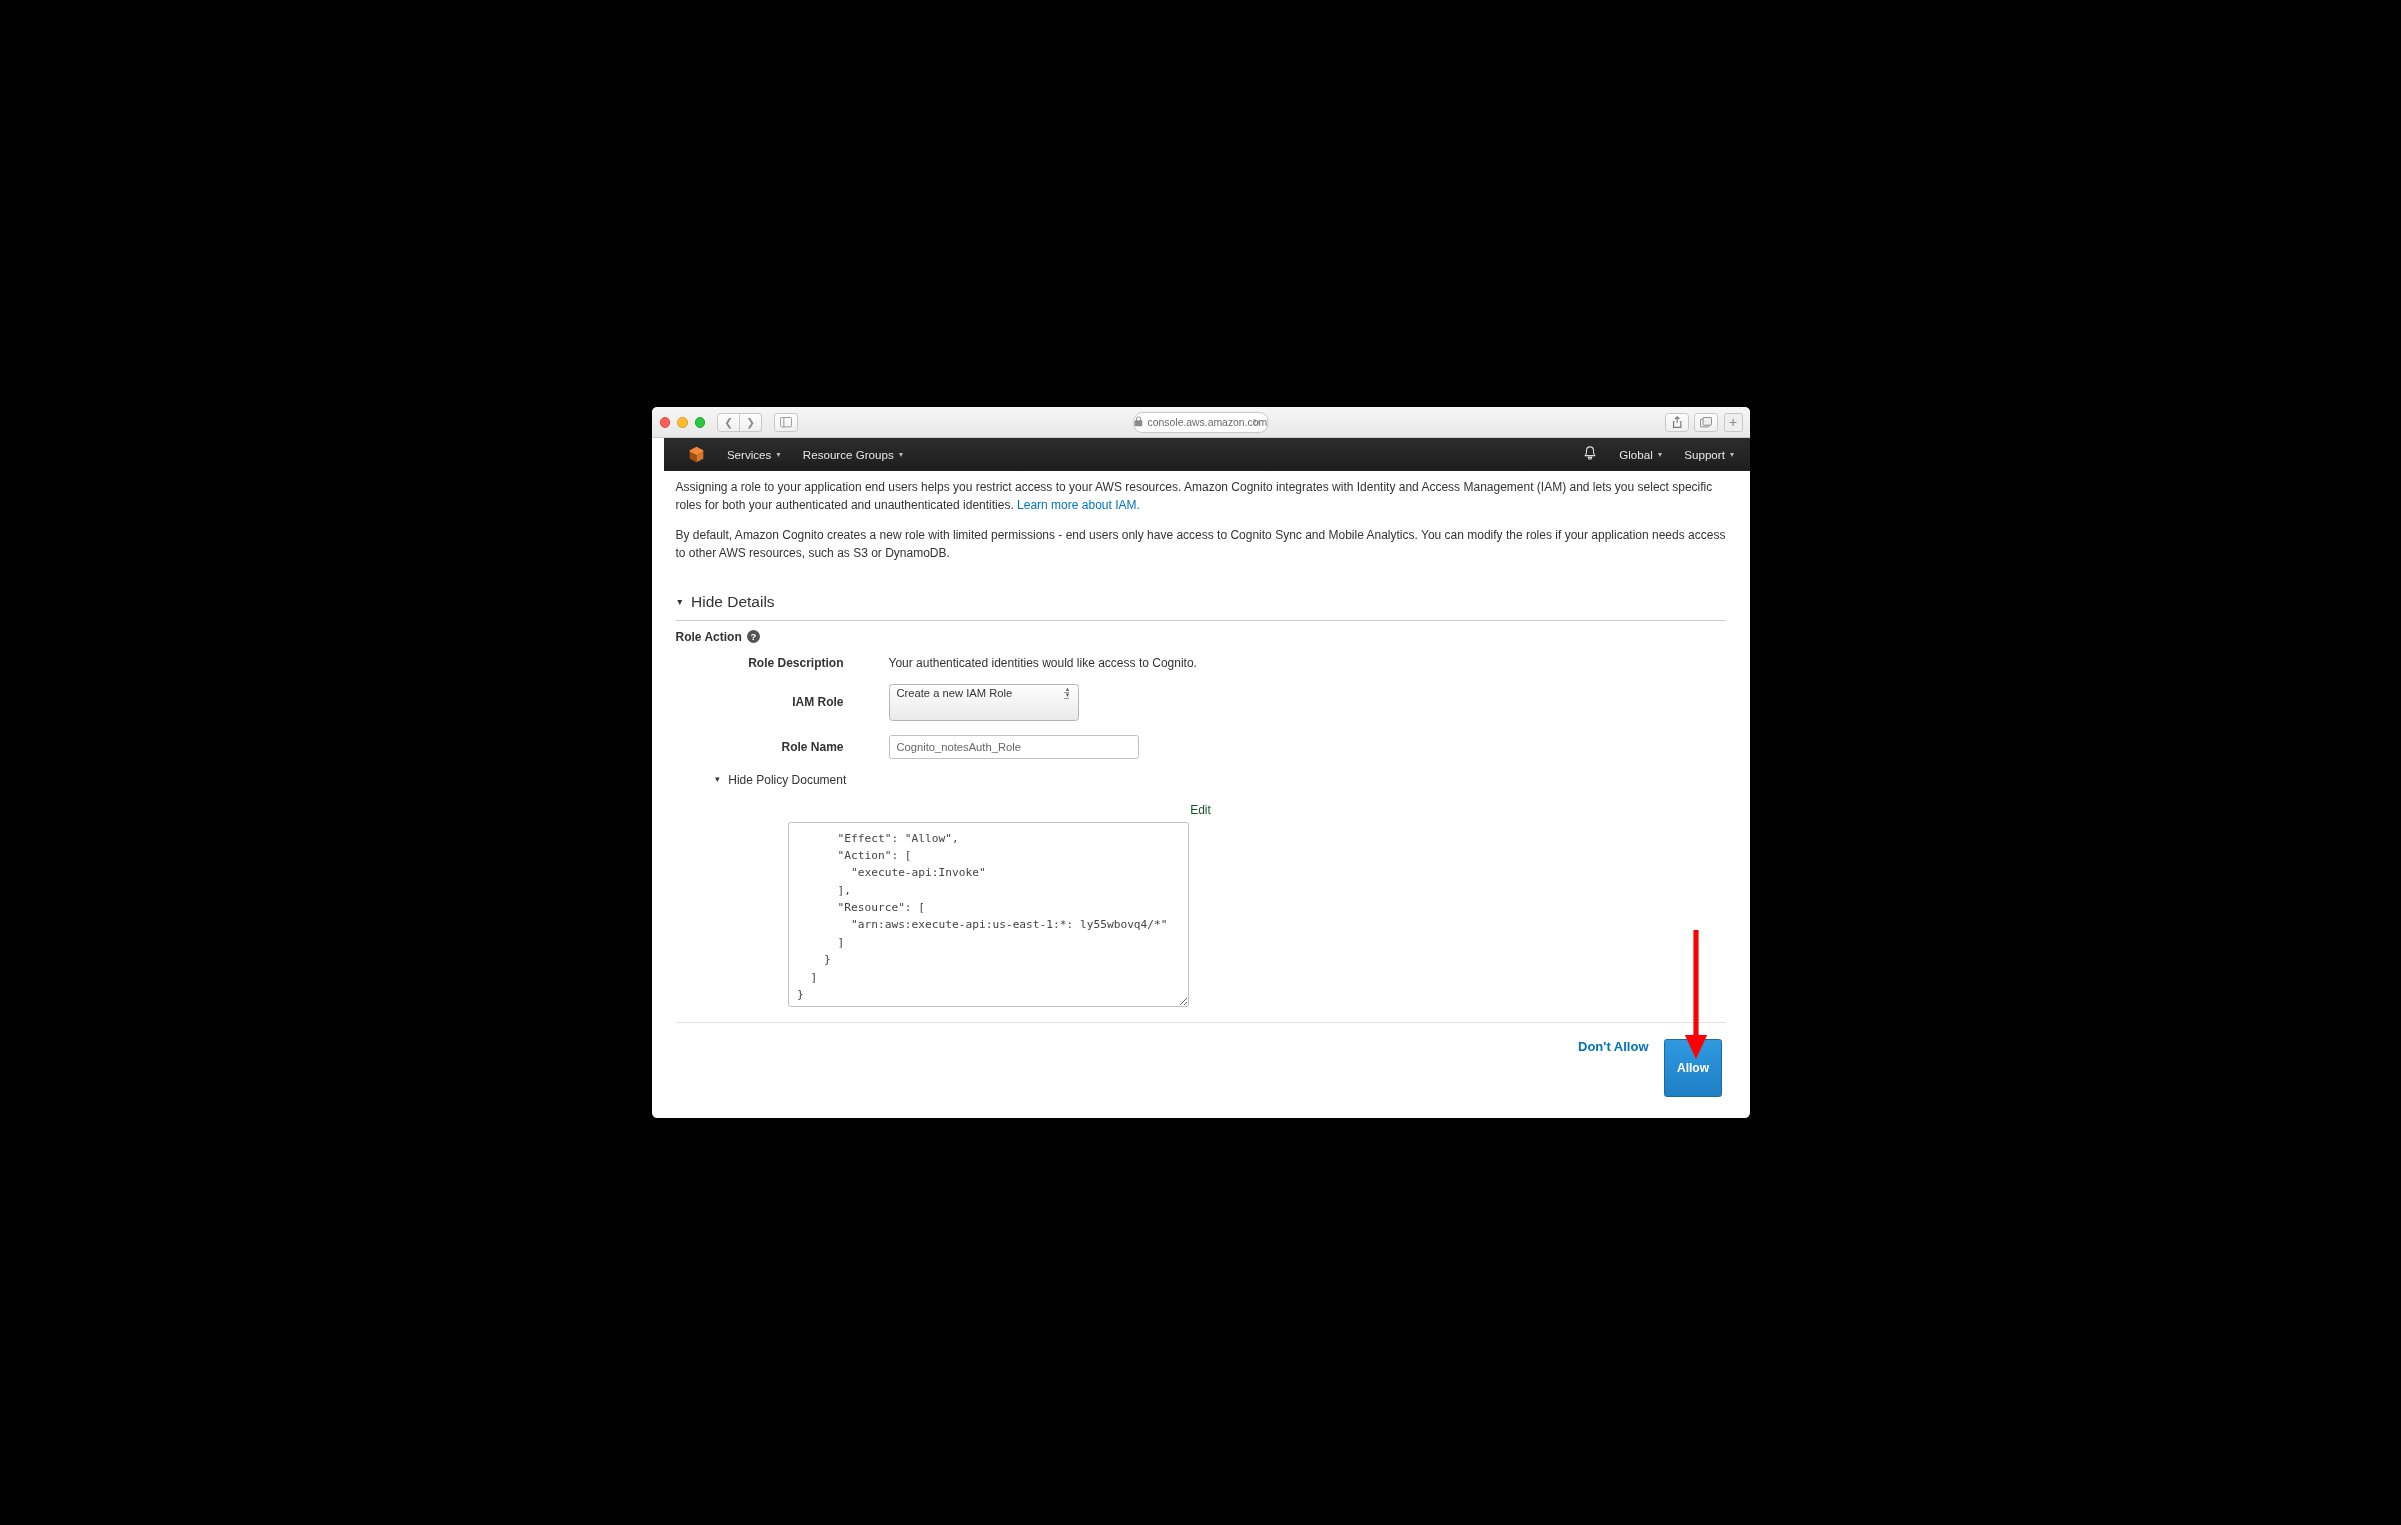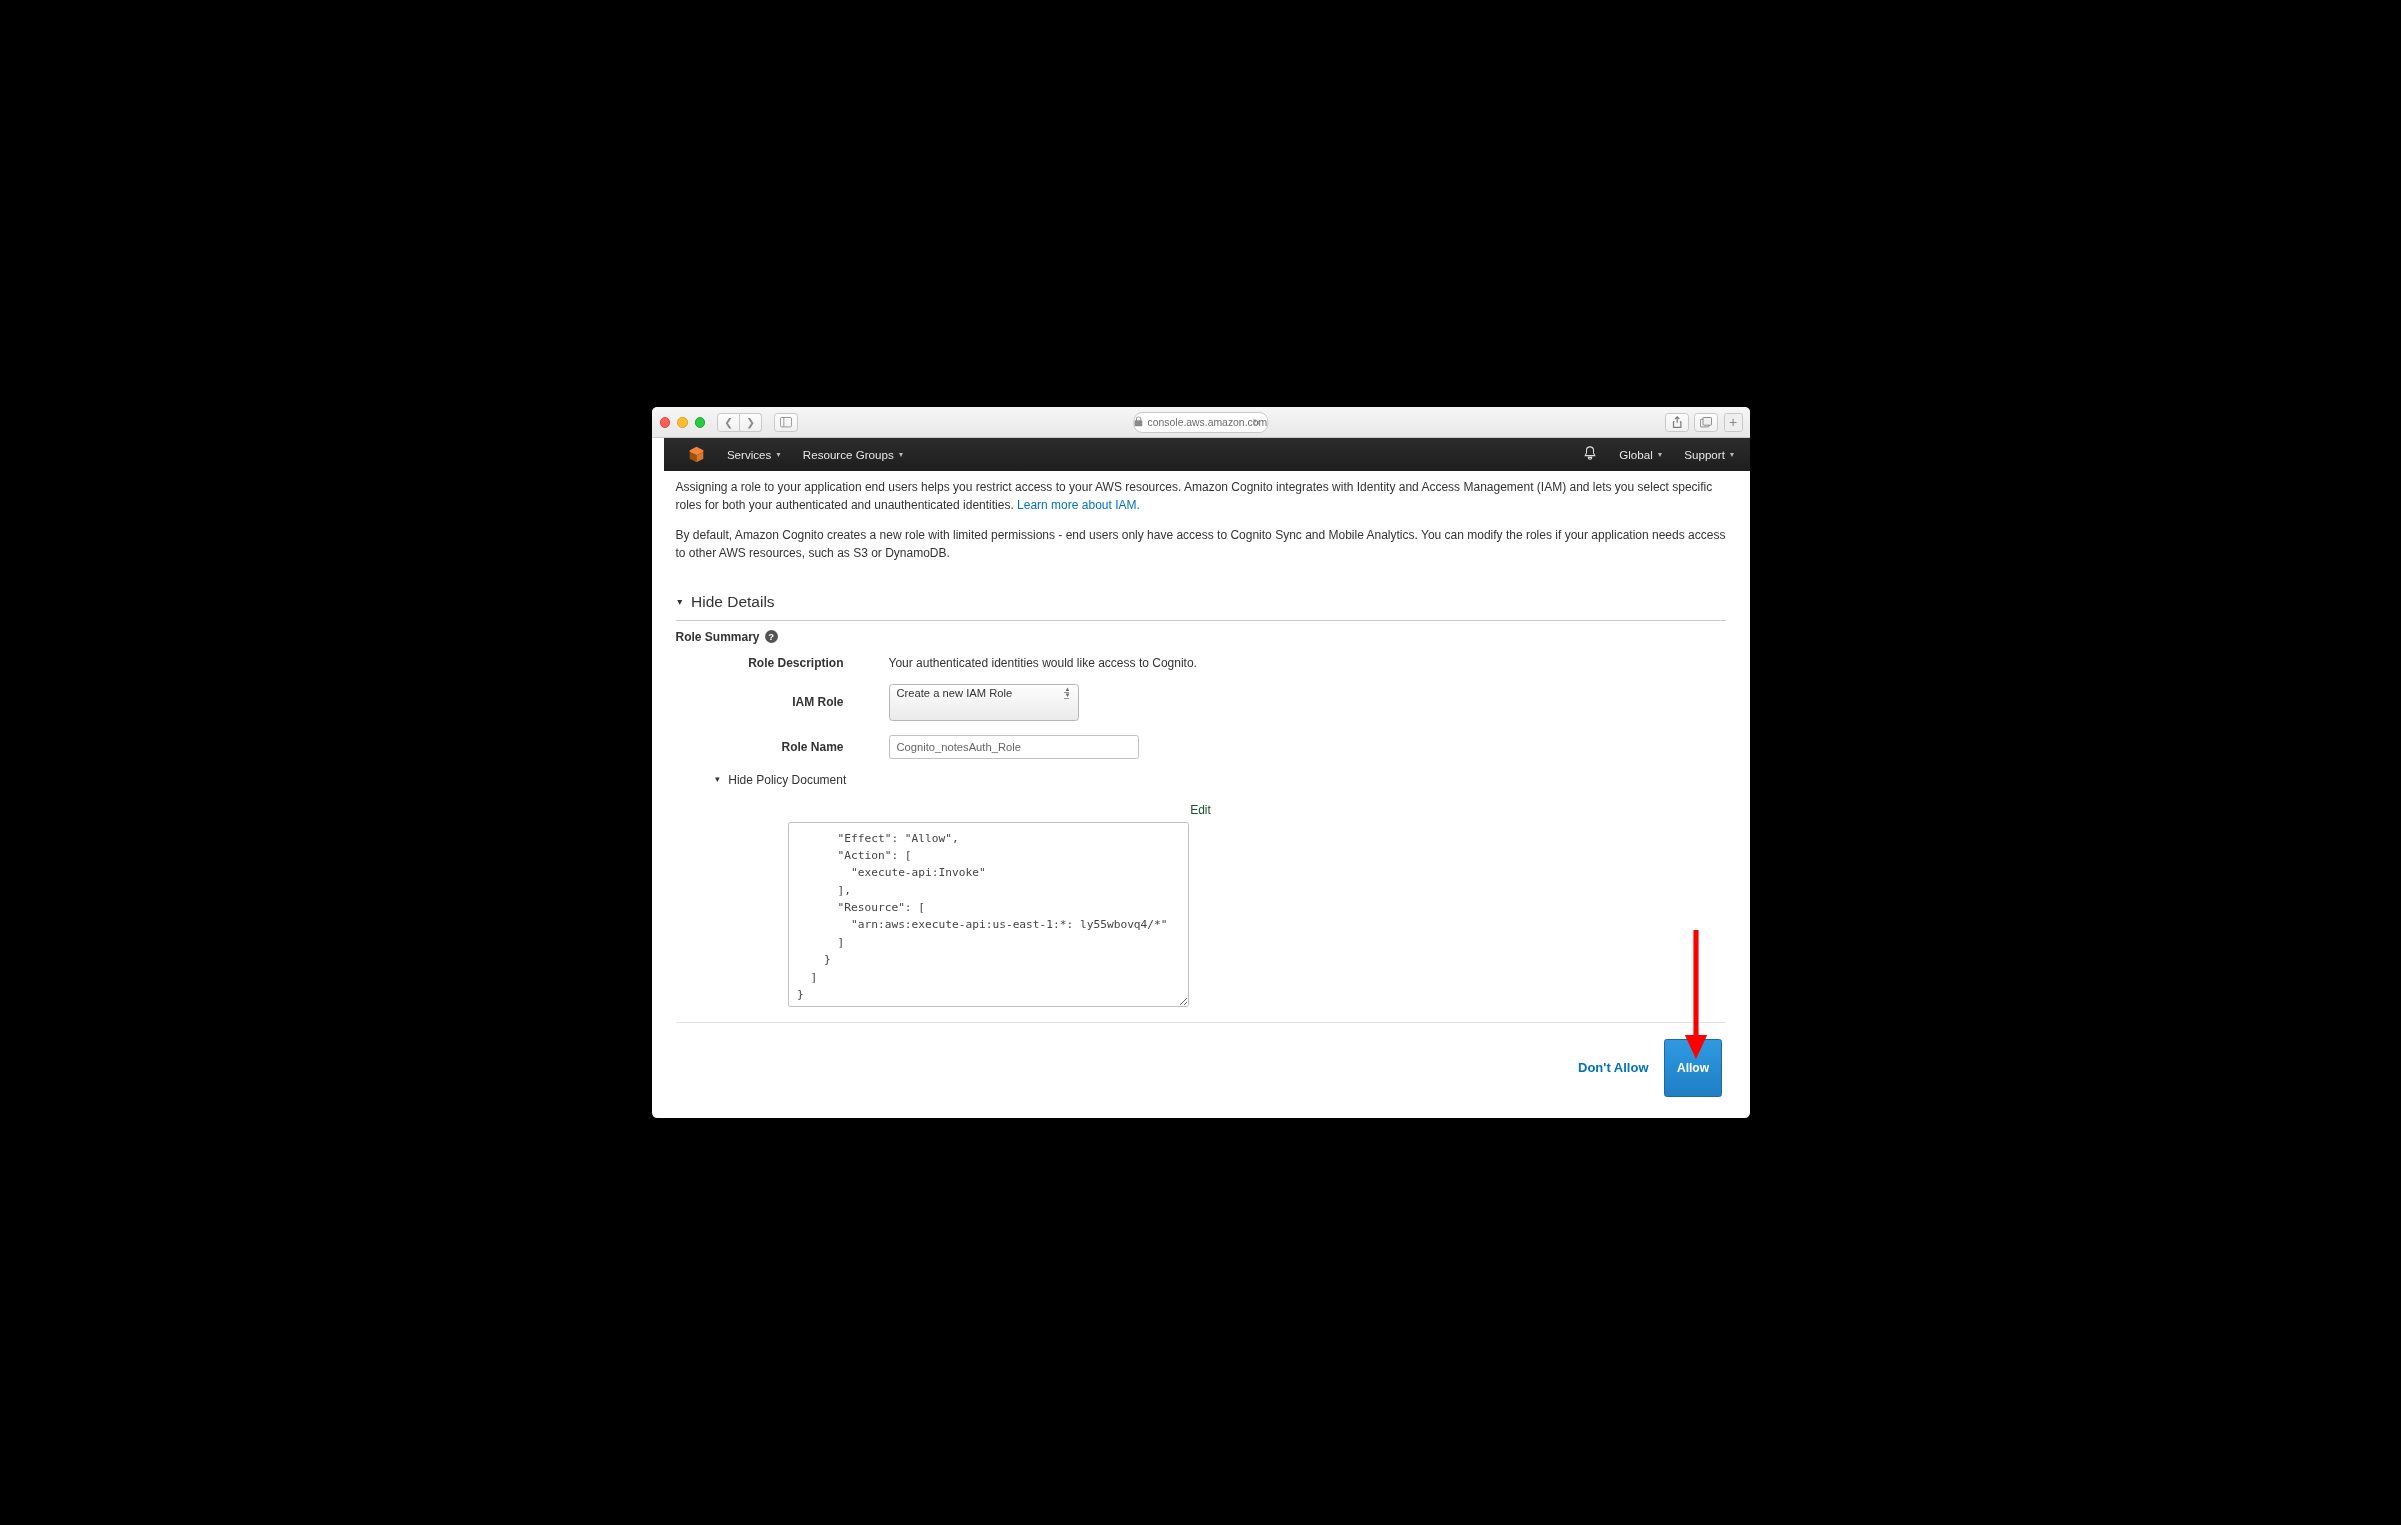--- a/index.html
+++ b/index.html
@@ -138,21 +138,21 @@
 .edit-row{text-align:center;margin-bottom:5.2px;}
 .edit-link{color:#14532d;font-size:12px;cursor:pointer;}
 .policy-box{
   width:401px;height:185px;
   border:0.9px solid #c1c1c1;border-radius:2.6px;
   margin-left:112px;padding:7px 8.6px;font-family:ui-monospace,Menlo,monospace;
   font-size:11.2px;line-height:1.55;color:#444;white-space:pre;overflow:auto;
   resize:both;position:relative;
 }
 .hr2{height:0.9px;background:#e2e2e2;margin:15.5px 0;}
-.footer{display:flex;justify-content:flex-end;align-items:center;gap:15.5px;padding-right:3.5px;}
+.footer{display:flex;justify-content:flex-end;gap:15.5px;padding-right:3.5px;}
 .dont{color:#0073bb;font-size:13px;font-weight:bold;cursor:pointer;}
 .allow-btn{
   background:linear-gradient(#2f99e0,#1f7fc5);
   border:0.9px solid #1b6aa8;color:#fff;font-weight:bold;
   padding:21px 12px;border-radius:2.6px;font-size:12px;cursor:pointer;
 }
 .arrow-overlay{
   position:absolute;bottom:59px;right:41px;pointer-events:none;
 }
 </style>
@@ -242,21 +242,21 @@
     </p>
     <p class="ptext">By default, Amazon Cognito creates a new role with limited permissions - end users only have access to Cognito Sync and Mobile Analytics. You can modify the roles if your application needs access to other AWS resources, such as S3 or DynamoDB.</p>
 
     <div class="hide-det">
       <span class="tri">▼</span>
       <span>Hide Details</span>
     </div>
     <div class="hr"></div>
 
     <div class="role-summary">
-      <span>Role Summary</span>
+      <span>Role Action</span>
       <span class="qmark">?</span>
     </div>
 
     <div class="form-row">
       <div class="form-label">Role Description</div>
       <div class="form-val">Your authenticated identities would like access to Cognito.</div>
     </div>
 
     <div class="form-row">
       <div class="form-label">IAM Role</div>

